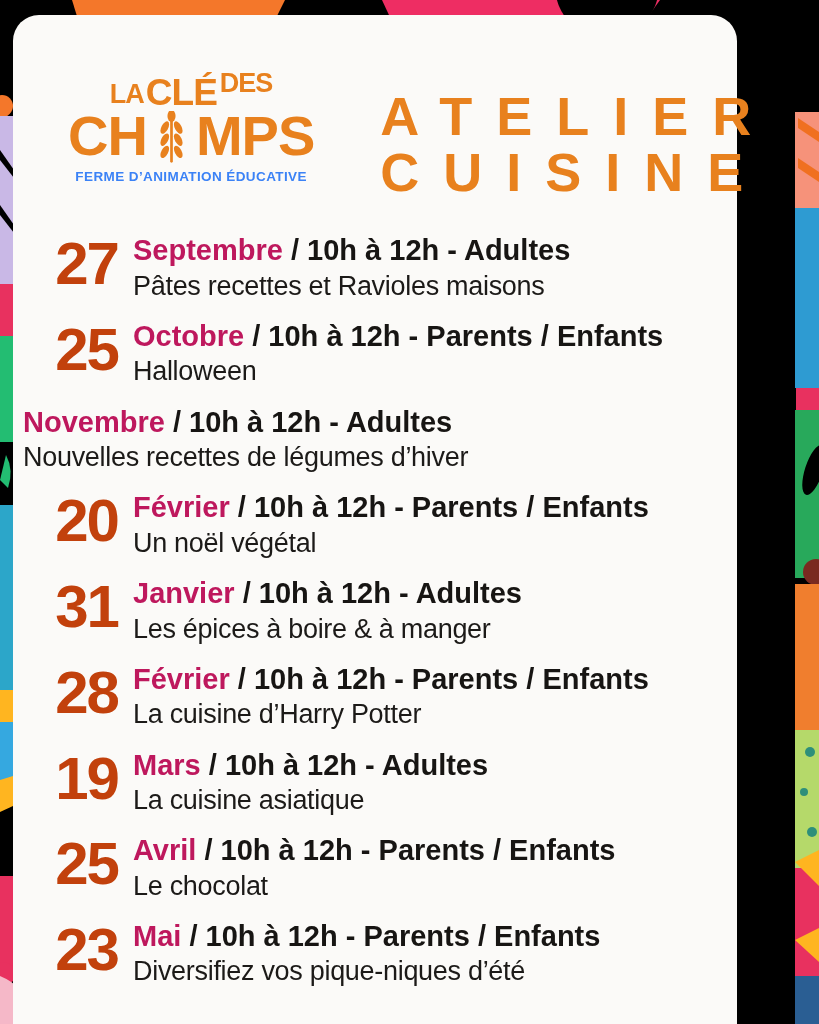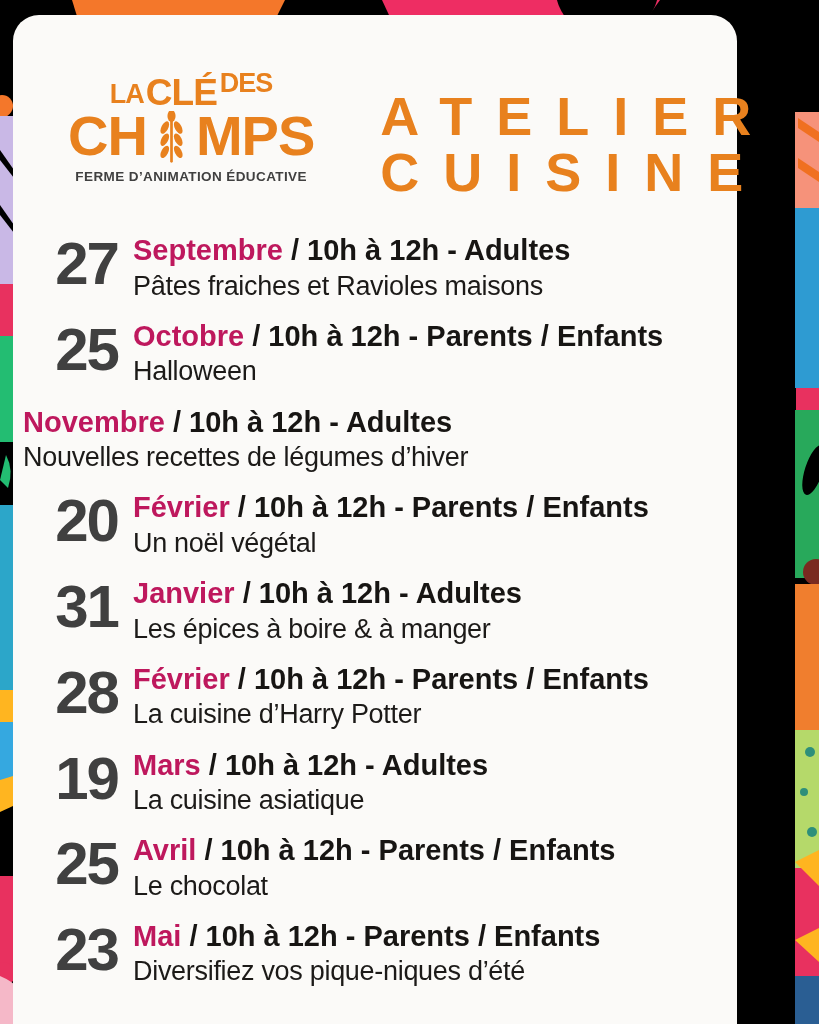--- a/index.html
+++ b/index.html
@@ -49,21 +49,21 @@
     display: flex; align-items: flex-end; justify-content: center;
     font-weight: 800; font-size: 56px; letter-spacing: -1px; line-height: 0.95;
     margin-top: 0px;
     gap: 10px;
   }
   .wheat { width: 27px; height: 52px; margin: 0 1px -1px 1px; }
   .brand-tagline {
     margin-top: 7px;
     font-size: 13.5px; font-weight: 700;
     letter-spacing: 0.4px;
-    color: #404040;
+    color: #3b82f6;
     white-space: nowrap;
   }
 
   .poster-title {
     margin-top: 18px;
     color: #E8811E;
     font-weight: 700;
     font-size: 54px;
     letter-spacing: 24px;
     line-height: 1.03;
@@ -78,21 +78,21 @@
     gap: 18px;
   }
   .event { display: flex; align-items: flex-start; }
   .event-day {
     flex: 0 0 110px;
     text-align: right;
     padding-right: 15px;
     font-size: 60px; font-weight: 800;
     letter-spacing: -2px;
     line-height: 0.92;
-    color: #404040;
+    color: #c2410c;
     margin-top: 2px;
   }
   .event-text { padding-top: 0; }
   .event-line1 { font-size: 29px; font-weight: 700; line-height: 1.15; color: #171513; }
   .event-month { color: #be185d; }
   .event-desc  { font-size: 27px; font-weight: 400; line-height: 1.2; color: #1C1A18; margin-top: 2px; letter-spacing: -0.3px; }
 </style>
 </head>
 <body>
 
@@ -176,21 +176,21 @@
   </div>
 
   <div class="events" id="events">
   <div class="event">
     <div class="event-day">27</div>
     <div class="event-text">
       <div class="event-line1">
         <span class="event-month">Septembre</span>
         <span class="event-details">/ 10h à 12h - Adultes</span>
       </div>
-      <div class="event-desc">Pâtes fraiches et Ravioles maisons</div>
+      <div class="event-desc">Pâtes recettes et Ravioles maisons</div>
     </div>
   </div>
 
   <div class="event">
     <div class="event-day">25</div>
     <div class="event-text">
       <div class="event-line1">
         <span class="event-month">Octobre</span>
         <span class="event-details">/ 10h à 12h - Parents / Enfants</span>
       </div>

